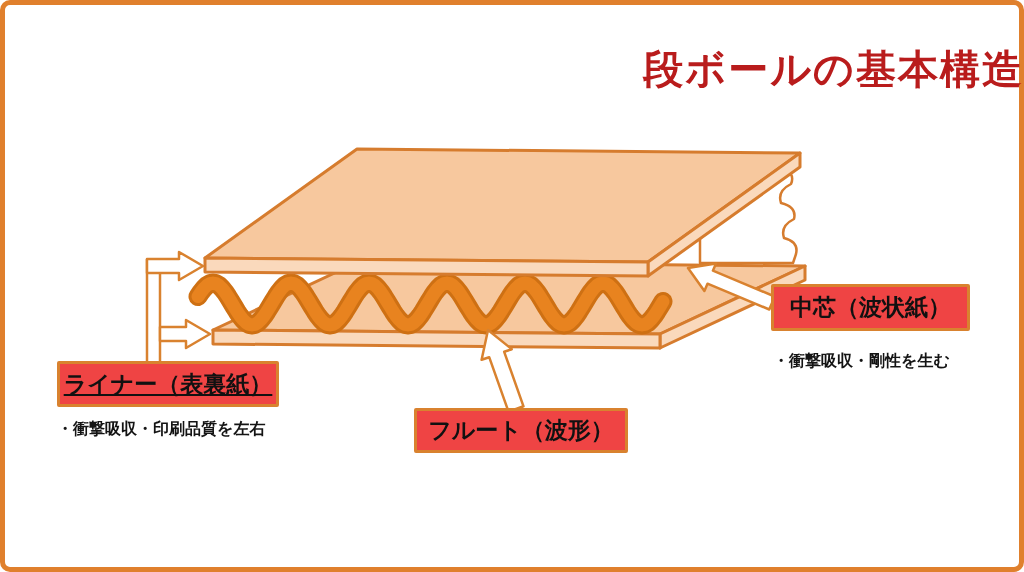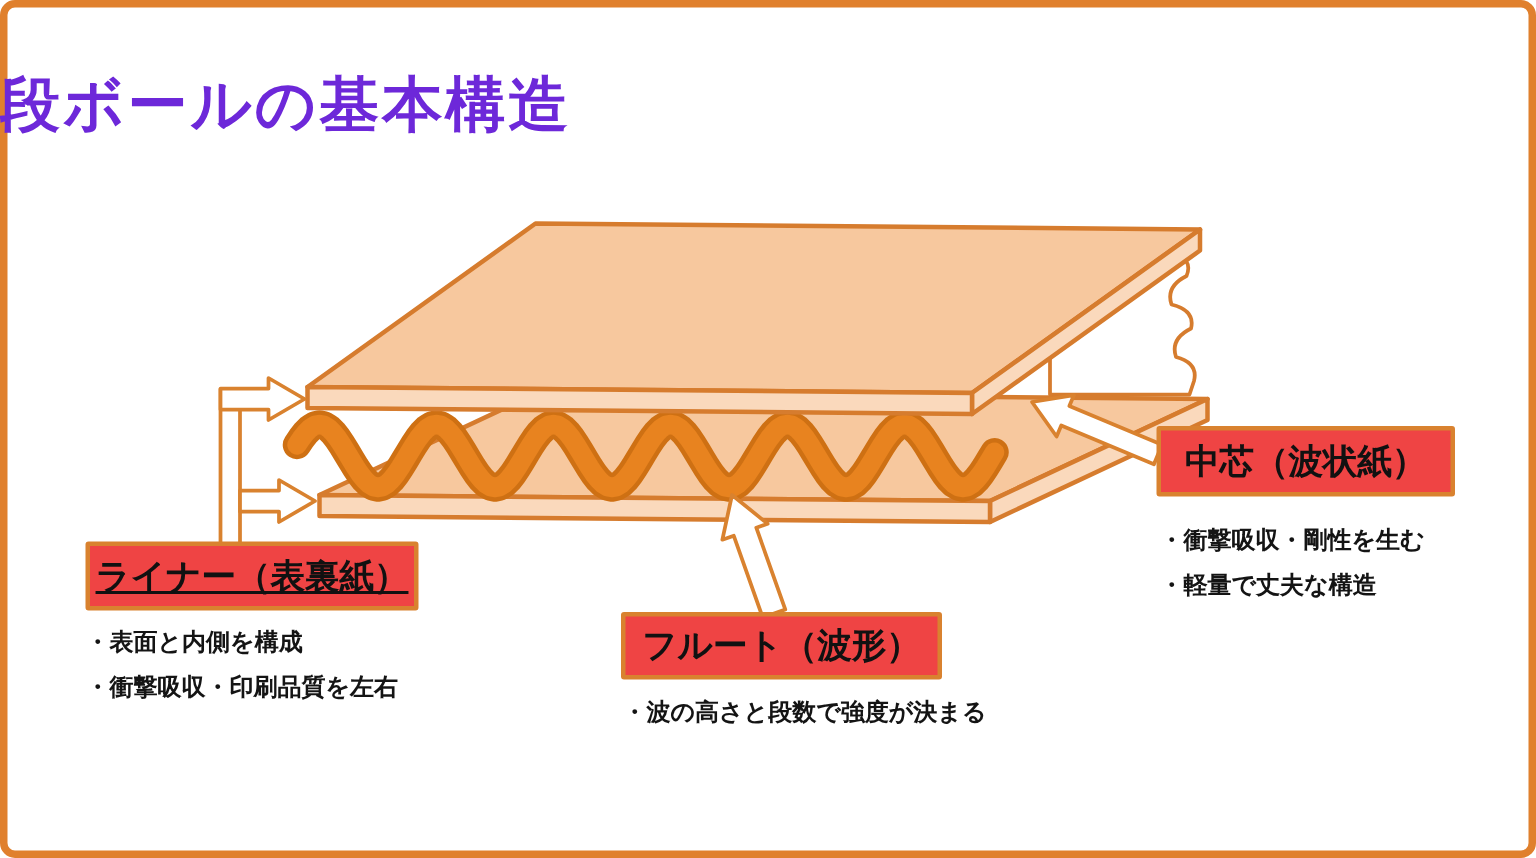--- a/index.html
+++ b/index.html
@@ -1,21 +1,21 @@
 <!DOCTYPE html>
 <html><head>
 <meta charset="utf-8">
 <style>
   html,body{margin:0;padding:0;background:#f2f2f2;}
   .canvas{position:relative;width:1024px;height:572px;background:#fff;overflow:hidden;
           font-family:"Liberation Sans","DejaVu Sans",sans-serif;color:#111;}
   .slide-frame{position:absolute;left:0;top:0;right:0;bottom:0;
                border:5px solid #E0802D;border-radius:10px;background:#fff;box-sizing:border-box;}
-  .page-title{position:absolute;left:0;top:42px;width:100%;text-align:left;
-              font-size:40px;font-weight:800;letter-spacing:2px;color:#6d28d9;}
+  .page-title{position:absolute;left:0;top:42px;width:100%;text-align:right;
+              font-size:40px;font-weight:800;letter-spacing:2px;color:#b91c1c;}
   svg.art{position:absolute;left:0;top:0;width:1024px;height:572px;}
   .label-box{position:absolute;background:#ef4444;border:3px solid #D9822F;border-radius:2px;
              display:flex;align-items:center;justify-content:center;
              font-size:23px;font-weight:800;white-space:nowrap;box-sizing:border-box;color:#111;}
   .bullets{position:absolute;font-size:16px;font-weight:800;line-height:30px;white-space:nowrap;color:#141414;}
 </style>
 </head>
 <body>
 
 <div class="canvas">
@@ -56,31 +56,28 @@
       <polygon points="160,327 186,327 186,320 210,334 186,348 186,341 160,341"></polygon>
       <polygon points="523.5,406.3 504.2,351.8 511.8,349.2 488,330 481.6,359.8 489.2,357.2 508.5,411.7"></polygon>
       <polygon points="769.3,309.5 707.5,283.7 704.4,291.0 688,268 716.0,263.4 712.9,270.7 774.7,296.5"></polygon>
     </g>
   </svg>
 
   <div class="label-box" style="left:57px;top:361px;width:222px;height:46px;text-decoration:underline;">
     <span>ライナー（表裏紙）</span>
   </div>
   <div class="bullets" style="left:57px;top:414px;">
-    <div>・表面と内側を構成</div>
     <div>・衝撃吸収・印刷品質を左右</div>
   </div>
 
   <div class="label-box" style="left:414px;top:408px;width:214px;height:45px;">
     <span>フルート（波形）</span>
   </div>
   <div class="bullets" style="left:415px;top:461px;">
-    <div>・波の高さと段数で強度が決まる</div>
   </div>
 
   <div class="label-box" style="left:771px;top:284px;width:199px;height:47px;">
     <span>中芯（波状紙）</span>
   </div>
   <div class="bullets" style="left:773px;top:346px;">
     <div>・衝撃吸収・剛性を生む</div>
-    <div>・軽量で丈夫な構造</div>
   </div>
 </div>
 
 </body></html>

